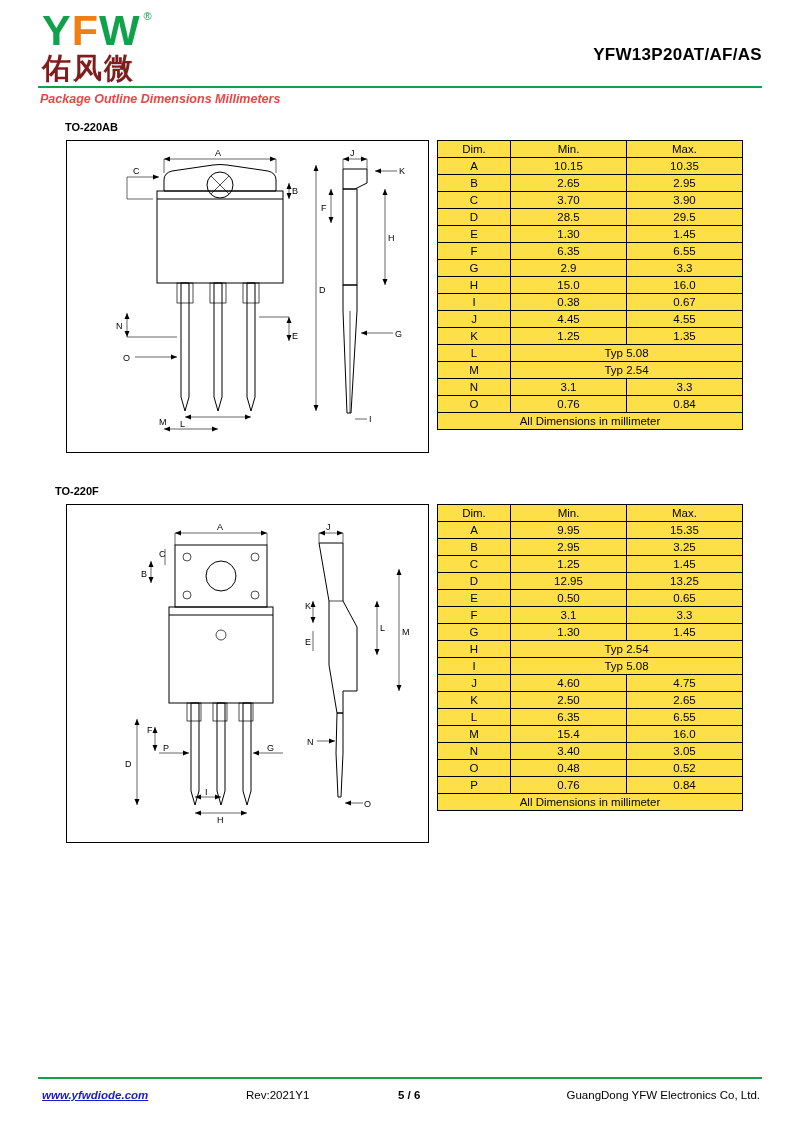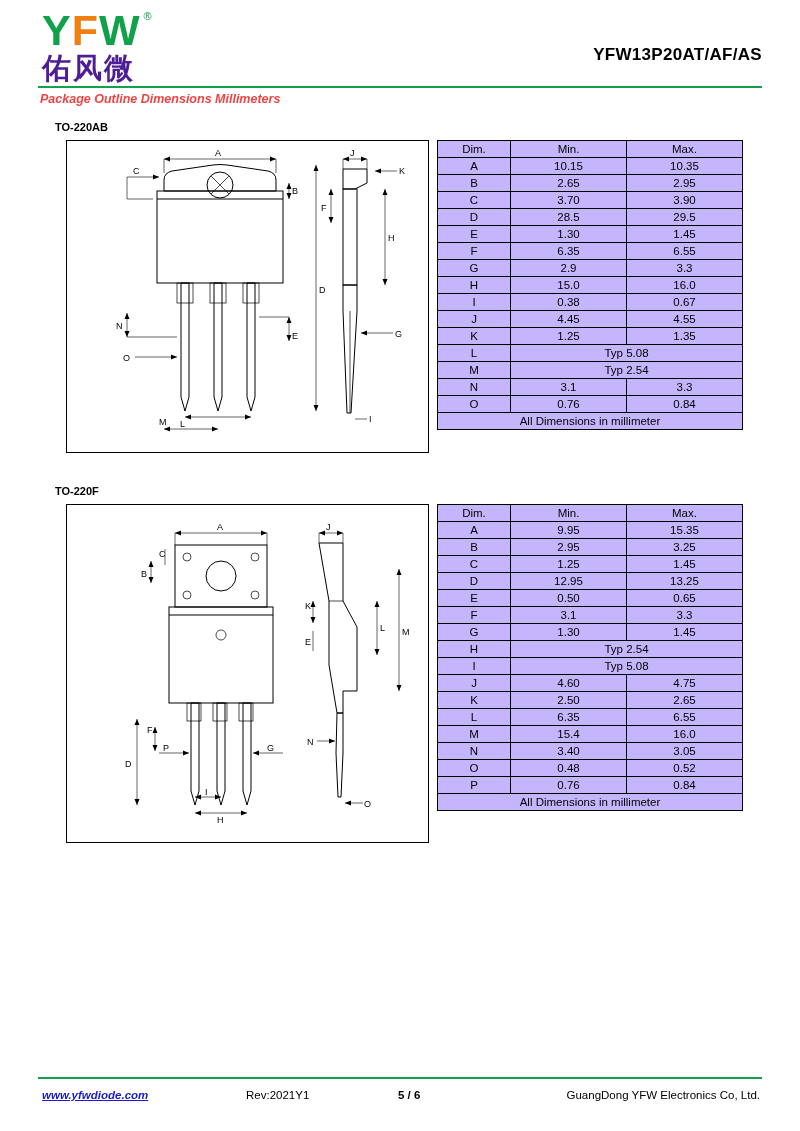--- a/index.html
+++ b/index.html
@@ -62,21 +62,21 @@
   }
   .logo-r {
     font-size: 11px;
     color: #12a14b;
     margin-left: 3px;
     margin-top: 2px;
   }
   .logo-cn {
     font-size: 29px;
     font-weight: bold;
-    color: #4c1d95;
+    color: #7f1d1d;
     line-height: 32px;
     letter-spacing: 2px;
     font-family: "DejaVu Sans", sans-serif;
   }
   .part-no {
     position: absolute;
     right: 0px;
     top: 45px;
     font-size: 17px;
     font-weight: bold;
@@ -109,21 +109,21 @@
   .draw-box {
     position: absolute;
     border: 1px solid #000;
     background: #fff;
   }
   
   table.dim {
     position: absolute;
     border-collapse: collapse;
     font-size: 11.5px;
-    background: #c4b5fd;
+    background: #fde047;
   }
   table.dim td {
     border: 1px solid #000;
     text-align: center;
     height: 16px;
     line-height: 16px;
     padding: 0;
   }
   table.dim td.h {
     font-weight: normal;
@@ -195,21 +195,21 @@
         <span class="logo-w">W</span>
         <span class="logo-r">®</span>
       </div>
       <div class="logo-cn">佑风微</div>
     </div>
     <div class="part-no">YFW13P20AT/AF/AS</div>
   </div>
   <div class="hr-green"></div>
   <div class="section-title">Package Outline Dimensions Millimeters</div>
 
-  <div class="pkg-label" style="left:55px; top:121px;text-align:center;">TO-220AB</div>
+  <div class="pkg-label" style="left:65px; top:121px;text-align:center;">TO-220AB</div>
 
   <div class="draw-box" style="left:66px; top:140px; width:361px; height:311px;">
     <svg width="359" height="309" viewBox="0 0 359 309">
 
       <path class="ln" d="M97 50 L97 39 Q97 32 105 30 L146 24 Q153 23 160 24 L201 30 Q209 32 209 39 L209 50 Z"></path>
 
       <circle class="ln" cx="153" cy="44" r="13"></circle>
       <line class="ln-thin" x1="144" y1="35" x2="162" y2="53"></line>
       <line class="ln-thin" x1="144" y1="53" x2="162" y2="35"></line>
 

